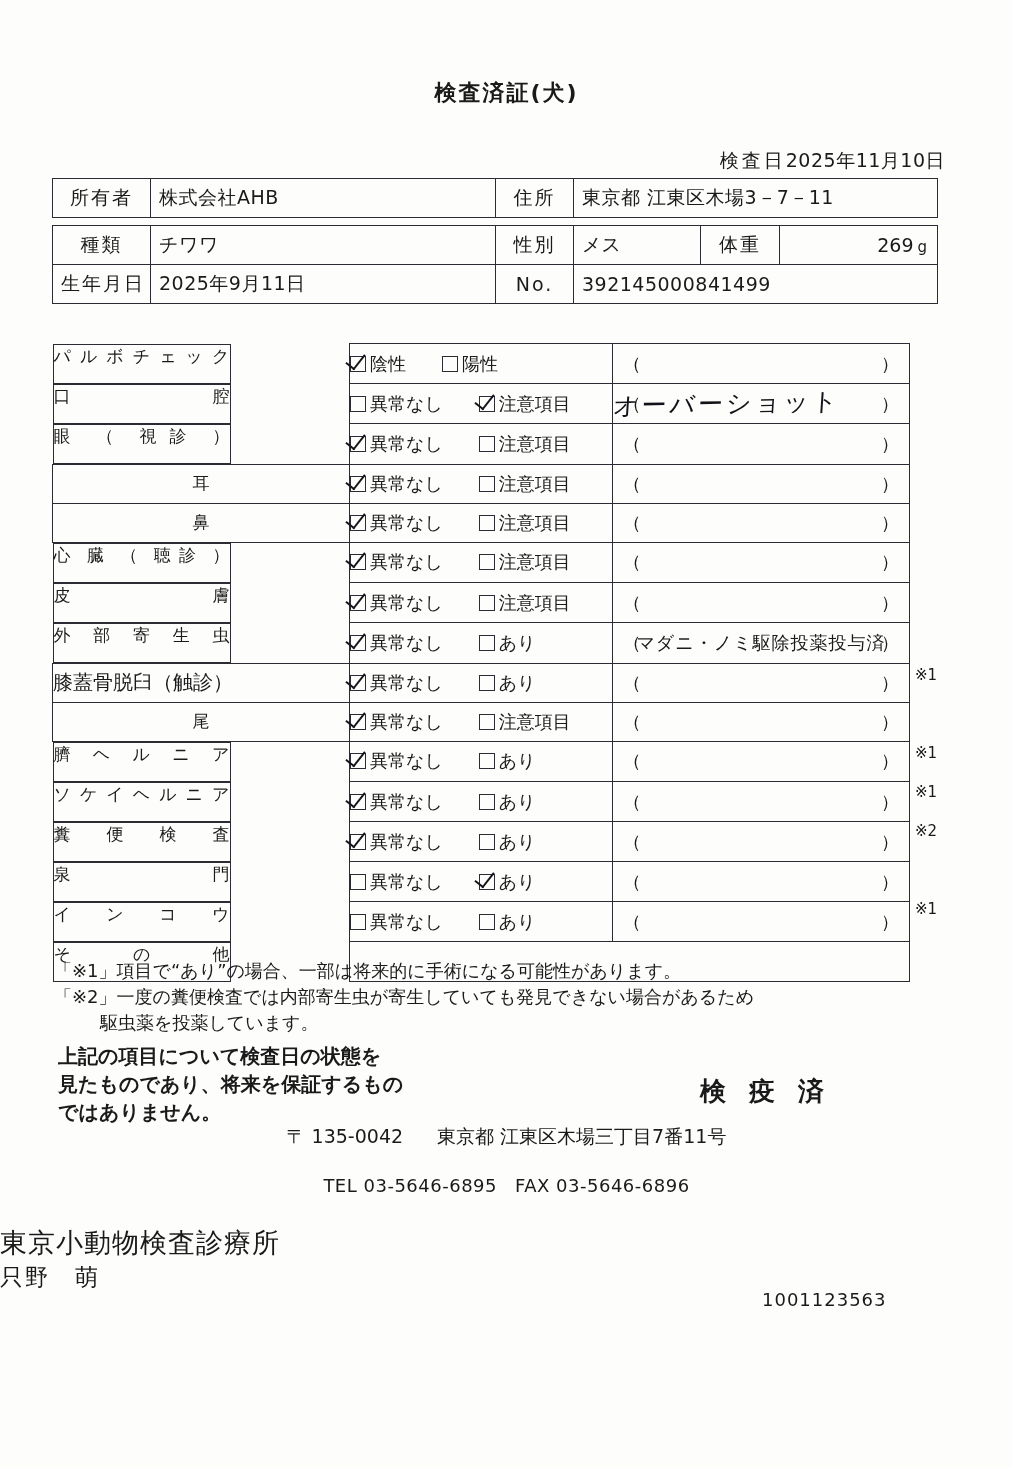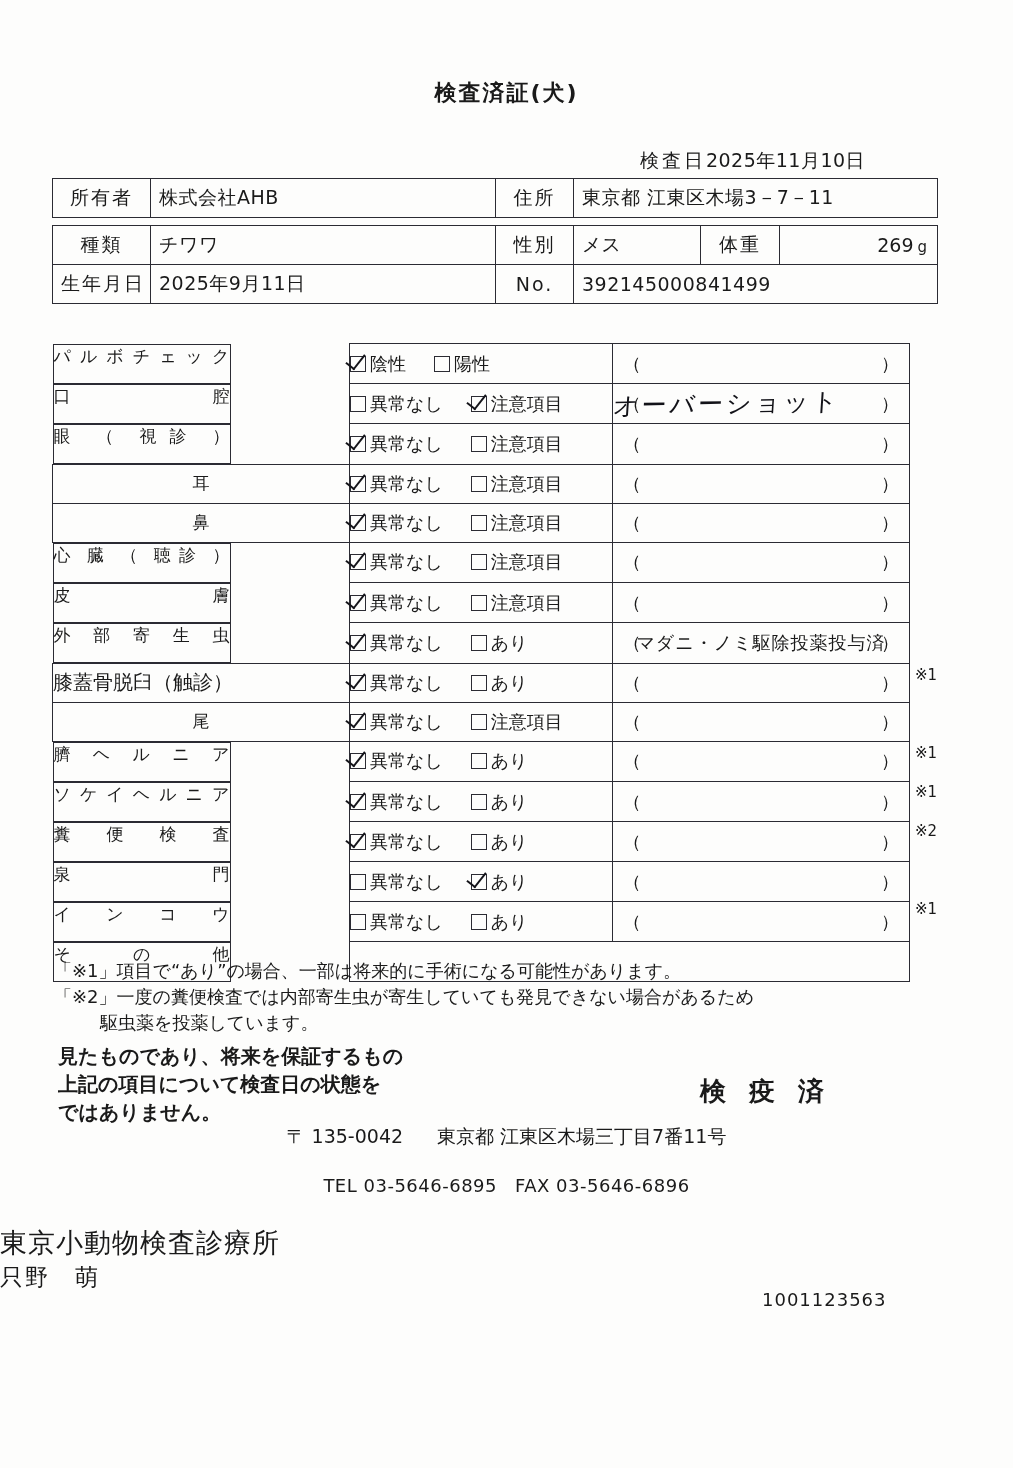--- a/index.html
+++ b/index.html
@@ -33,21 +33,21 @@
     letter-spacing: 2px;
   }
 
   
   .examdate-row {
     position: absolute;
     top: 148px;
     left: 560px;
     width: 385px;
     display: flex;
-    justify-content: center;
+    justify-content: flex-end;
     align-items: baseline;
     font-size: 19px;
   }
   .examdate-label { letter-spacing: 3px; }
   .examdate-value { letter-spacing: 0.5px; }
 
   
   .info-table {
     position: absolute;
     top: 178px;
@@ -118,21 +118,21 @@
     justify-content: space-between;
   }
   .sp-center { text-align: center; }
   .sp-tight { letter-spacing: 0px; font-size: 20px; }
 
   .opt {
     display: inline-flex;
     align-items: center;
     vertical-align: middle;
   }
-  .opt + .opt { margin-left: 28px; }
+  .opt + .opt { margin-left: 36px; }
   .box {
     display: inline-block;
     position: relative;
     width: 14px;
     height: 14px;
     border: 1.6px solid #2b2b33;
     margin-right: 4px;
     flex: none;
   }
   .box.checked::after {
@@ -632,22 +632,22 @@
       <div class="mark-cell">※1</div>
     </div>
 
   <div class="footnotes">
     <div>「※1」項目で“あり”の場合、一部は将来的に手術になる可能性があります。</div>
     <div>「※2」一度の糞便検査では内部寄生虫が寄生していても発見できない場合があるため</div>
     <div class="fn-indent">駆虫薬を投薬しています。</div>
   </div>
 
   <div class="disclaimer">
+    <div>上記の項目について検査日の状態を</div>
     <div>見たものであり、将来を保証するもの</div>
-    <div>上記の項目について検査日の状態を</div>
     <div>ではありません。</div>
   </div>
 
   <div class="quarantine">検 疫 済</div>
 
   <div class="clinic-addr">
     <span class="zipmark">〒</span><span>135-0042</span><span class="addr-gap"></span><span>東京都 江東区木場三丁目7番11号</span>
   </div>
 
   <div class="clinic-tel">

